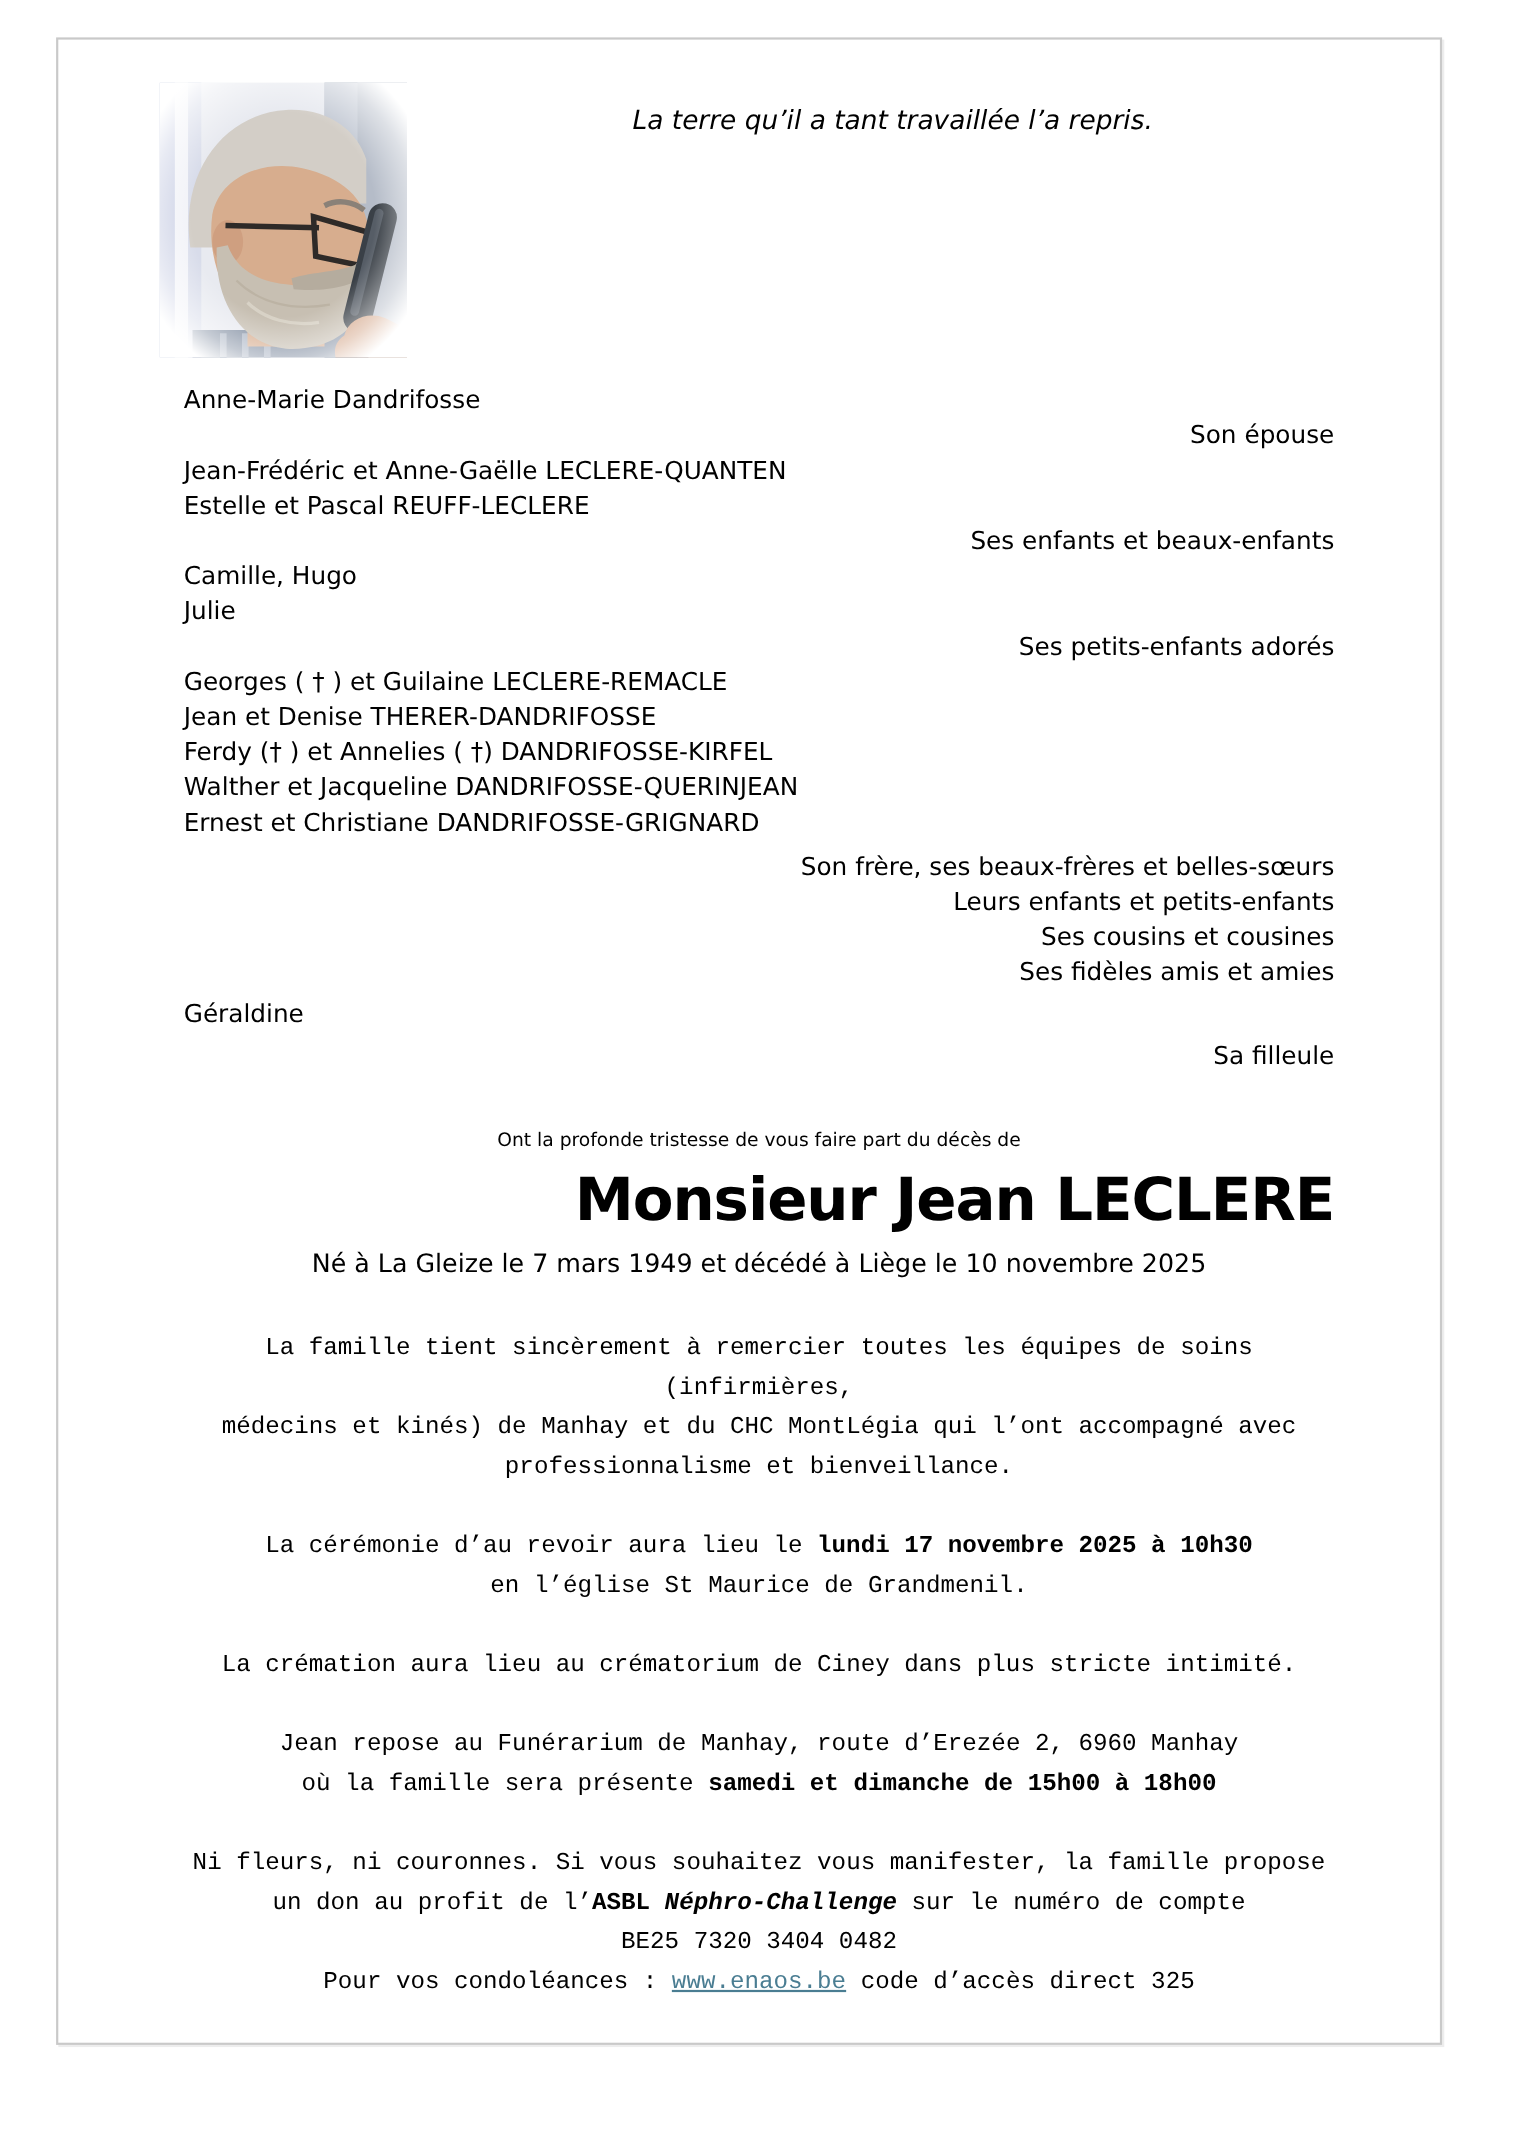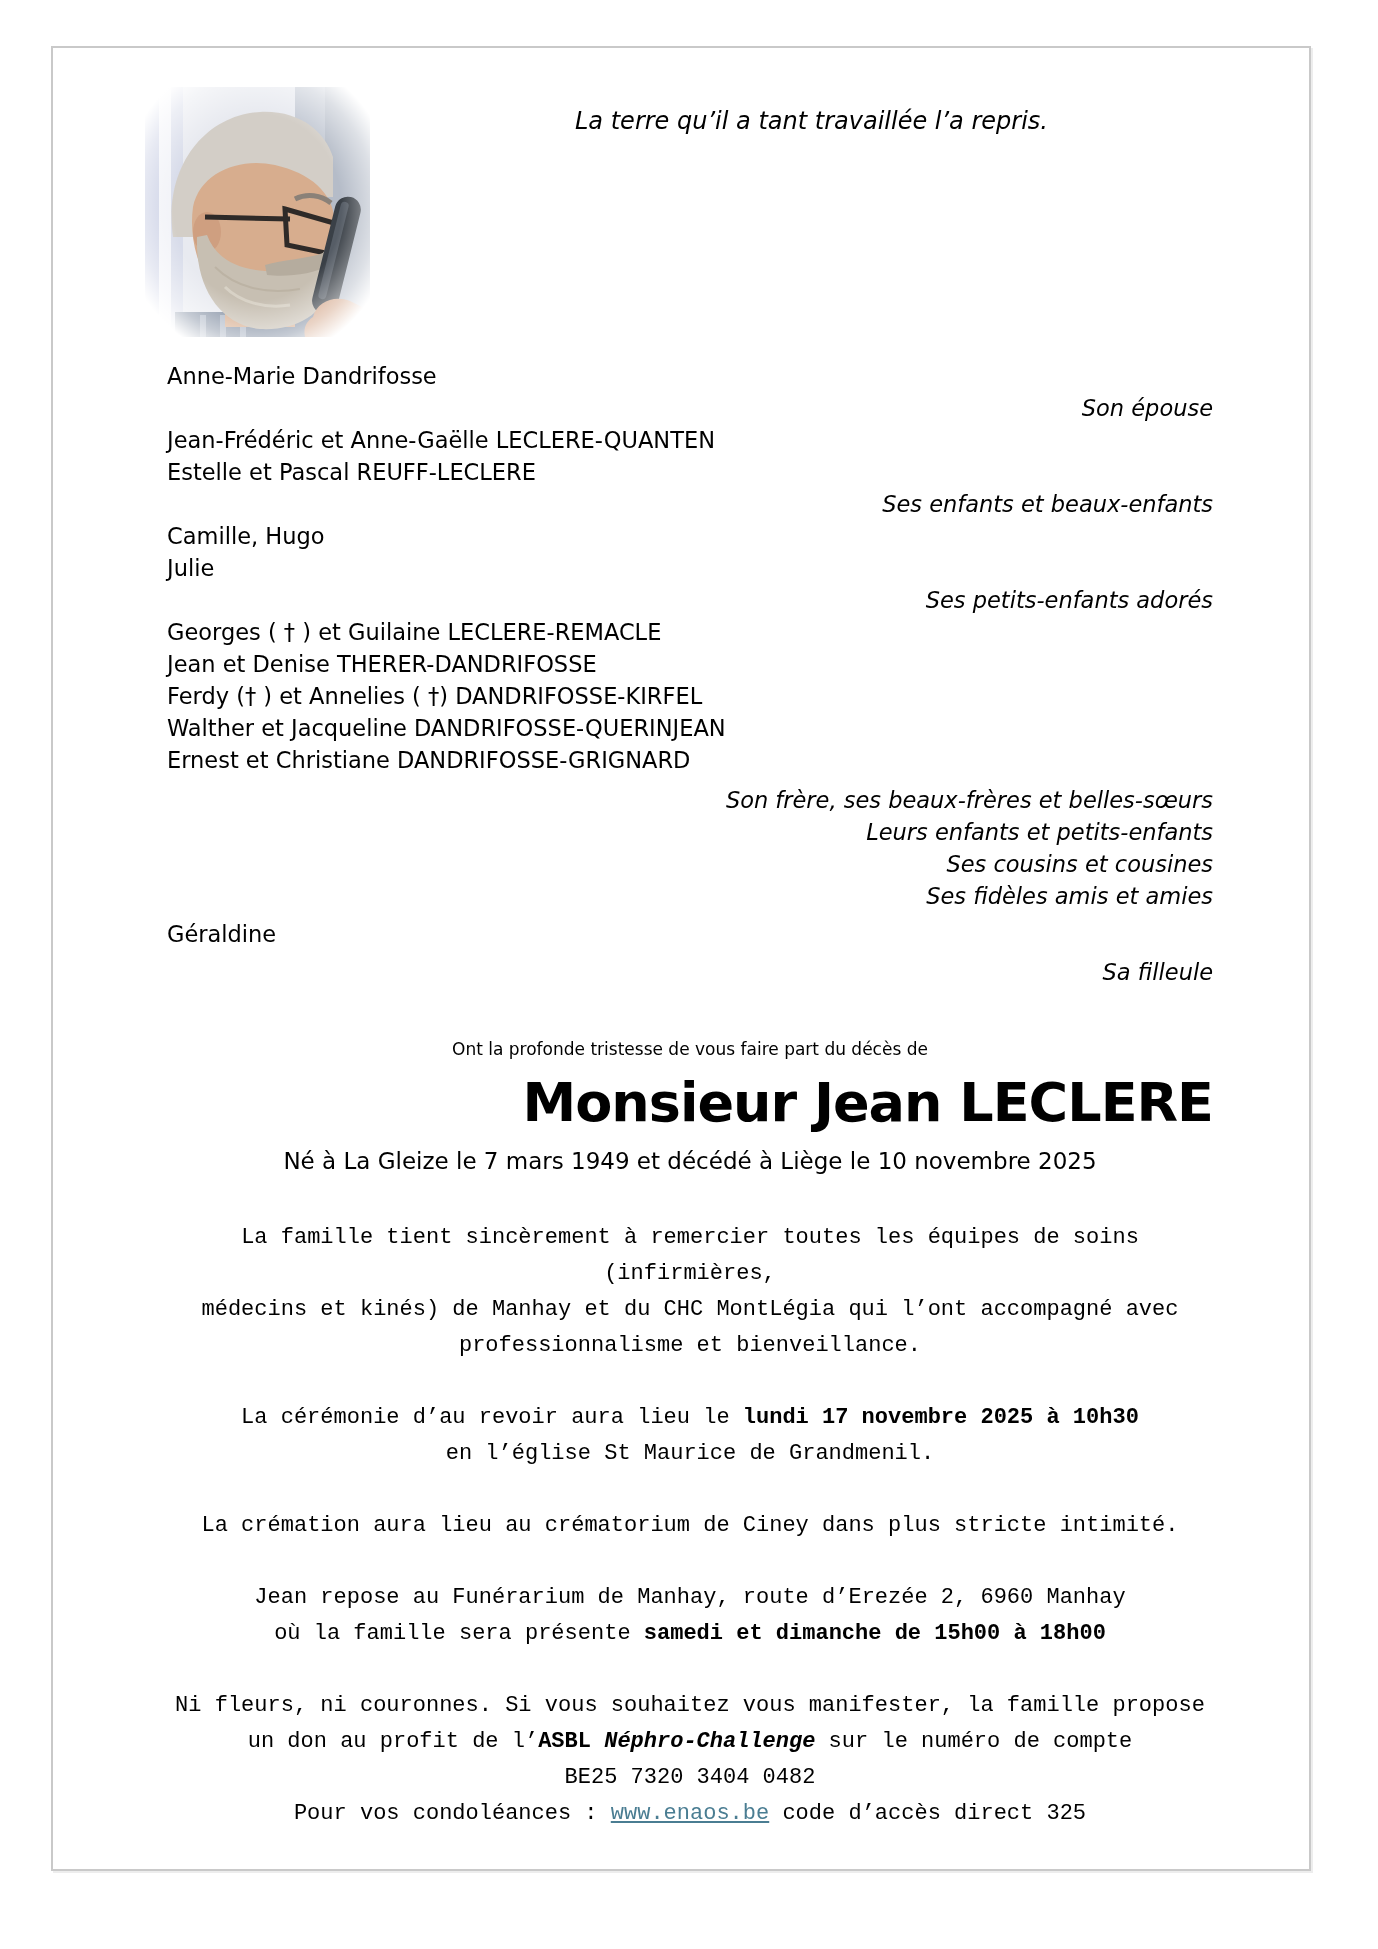--- a/index.html
+++ b/index.html
@@ -2,33 +2,33 @@
 <html style="--link-color: #4a7d92; --border-color: #c9c9c9;"><head>
 <meta charset="utf-8">
 <style>
   html,body { margin:0; padding:0; background:#ffffff; }
   body {
     width:1378px; height:1949px; position:relative;
     font-family:"DejaVu Sans","Liberation Sans",sans-serif; color:#000;
   }
   .page {
     position:relative; box-sizing:border-box;
-    margin:46px 0 0 51px; width:1260px; height:1825px;
+    margin:34px 0 0 51px; width:1260px; height:1825px;
     background:#fff; border:2px solid var(--border-color,#c9c9c9);
     box-shadow:2px 2px 0 rgba(0,0,0,0.07);
     padding:0 96px 0 114px;
   }
   .photo { position:absolute; left:92px; top:39px; width:225px; height:250px; }
   .quote {
     position:absolute; left:522px; top:53px;
     font-style:italic; font-size:24px; line-height:40px; white-space:nowrap;
   }
   .family { padding-top:312px; font-size:22.5px; line-height:32px; }
   .fam-line { white-space:nowrap; }
-  .fam-line.role { text-align:right;font-style:italic; }
+  .fam-line.role { text-align:right; }
   .fam-line:nth-child(14) { margin-top:8px; }
   .fam-line:nth-child(18) { margin-top:6px; }
   .fam-line:nth-child(19) { margin-top:6px; }
   .announce { margin-top:44px; font-size:17px; line-height:34px; text-align:center; }
   .deceased {
     margin:6px 0 0; font-size:54px; line-height:62px; text-align:right;
     font-weight:bold; letter-spacing:-1px;
   }
   .dates { margin-top:10px; font-size:23px; line-height:34px; text-align:center; }
   .paras { margin-top:42px; }

